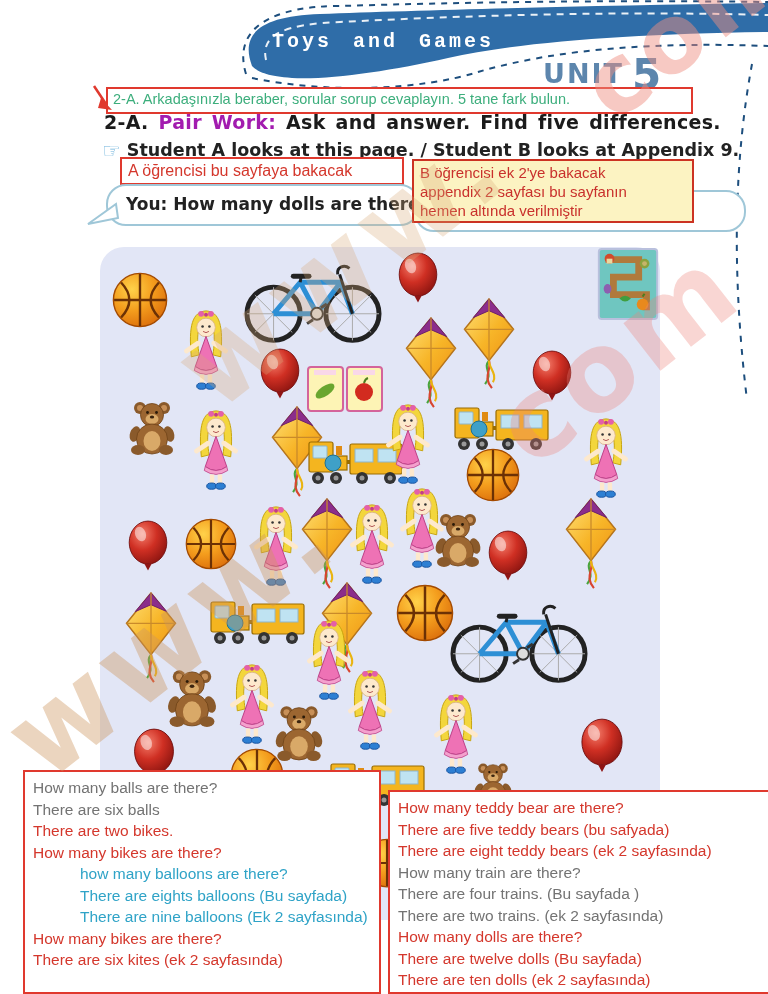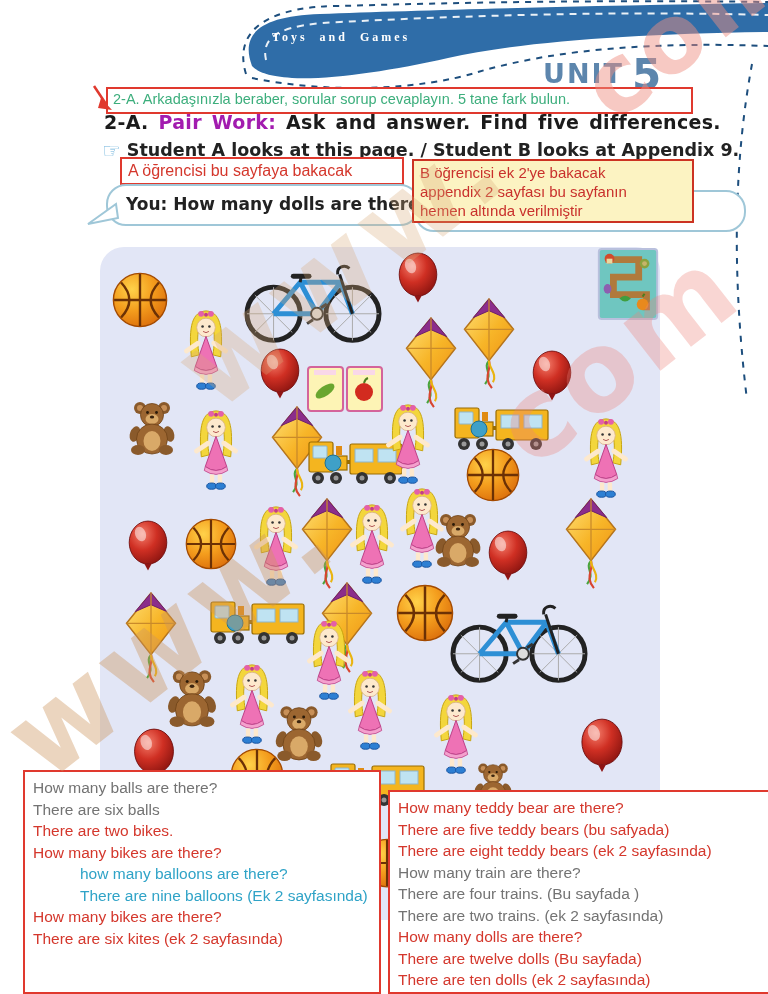--- a/index.html
+++ b/index.html
@@ -1,21 +1,21 @@
 <!DOCTYPE html>
 <html><head>
 <meta charset="utf-8">
 <style>
   html,body{margin:0;padding:0;background:#fff;}
   .page{position:relative;width:768px;height:994px;background:#fff;overflow:hidden;
         font-family:"Liberation Sans",sans-serif;}
   svg{display:block;}
   
-  .banner-title{position:absolute;left:272px;top:30px;color:#fff;font-family:Liberation Serif, serif;
-    font-weight:700;font-size:12px;letter-spacing:3px;word-spacing:6px;z-index:2;}
+  .banner-title{position:absolute;left:272px;top:30px;color:#fff;font-family:Liberation Mono, monospace;
+    font-weight:700;font-size:20px;letter-spacing:3px;word-spacing:6px;z-index:2;}
   .unit{position:absolute;left:543px;top:50px;color:#5d86ad;font-family:"DejaVu Sans",sans-serif;
     font-weight:700;z-index:2;}
   .unit .u-label{font-size:27px;letter-spacing:2px;}
   .unit .u-num{font-size:42px;margin-left:8px;vertical-align:-6px;}
   
   .note1{position:absolute;left:106px;top:87px;width:578px;height:23px;border:2px solid #e0392e;
     background:#fff;color:#3cae7c;font-size:14.5px;line-height:21px;padding-left:5px;white-space:nowrap;
     overflow:hidden;z-index:4;}
   .heading{position:absolute;left:104px;top:111px;width:640px;font-family:"DejaVu Sans",sans-serif;
     font-weight:700;font-size:19px;letter-spacing:.3px;word-spacing:3px;color:#1b1b1b;z-index:4;}
@@ -762,20 +762,21 @@
         </svg>
       </div>
     </div>
 
   <div class="ansbox ans-left" id="ansLeft">
       <div class="c-green">How many balls are there?</div>
       <div class="c-green">There are six balls</div>
       <div class="c-red">There are two bikes.</div>
       <div class="c-red">How many bikes are there?</div>
       <div class="c-cyan">how many balloons are there?</div>
+      <div class="c-cyan">There are eights balloons (Bu sayfada)</div>
       <div class="c-cyan">There are nine balloons (Ek 2 sayfasında)</div>
       <div class="c-red">How many bikes are there?</div>
       <div class="c-red">There are six kites (ek 2 sayfasında)</div>
     </div>
   <div class="ansbox ans-right" id="ansRight">
       <div class="c-red">How many teddy bear are there?</div>
       <div class="c-red">There are five teddy bears (bu safyada)</div>
       <div class="c-red">There are eight teddy bears (ek 2 sayfasında)</div>
       <div class="c-green">How many train are there?</div>
       <div class="c-green">There are four trains. (Bu sayfada )</div>

